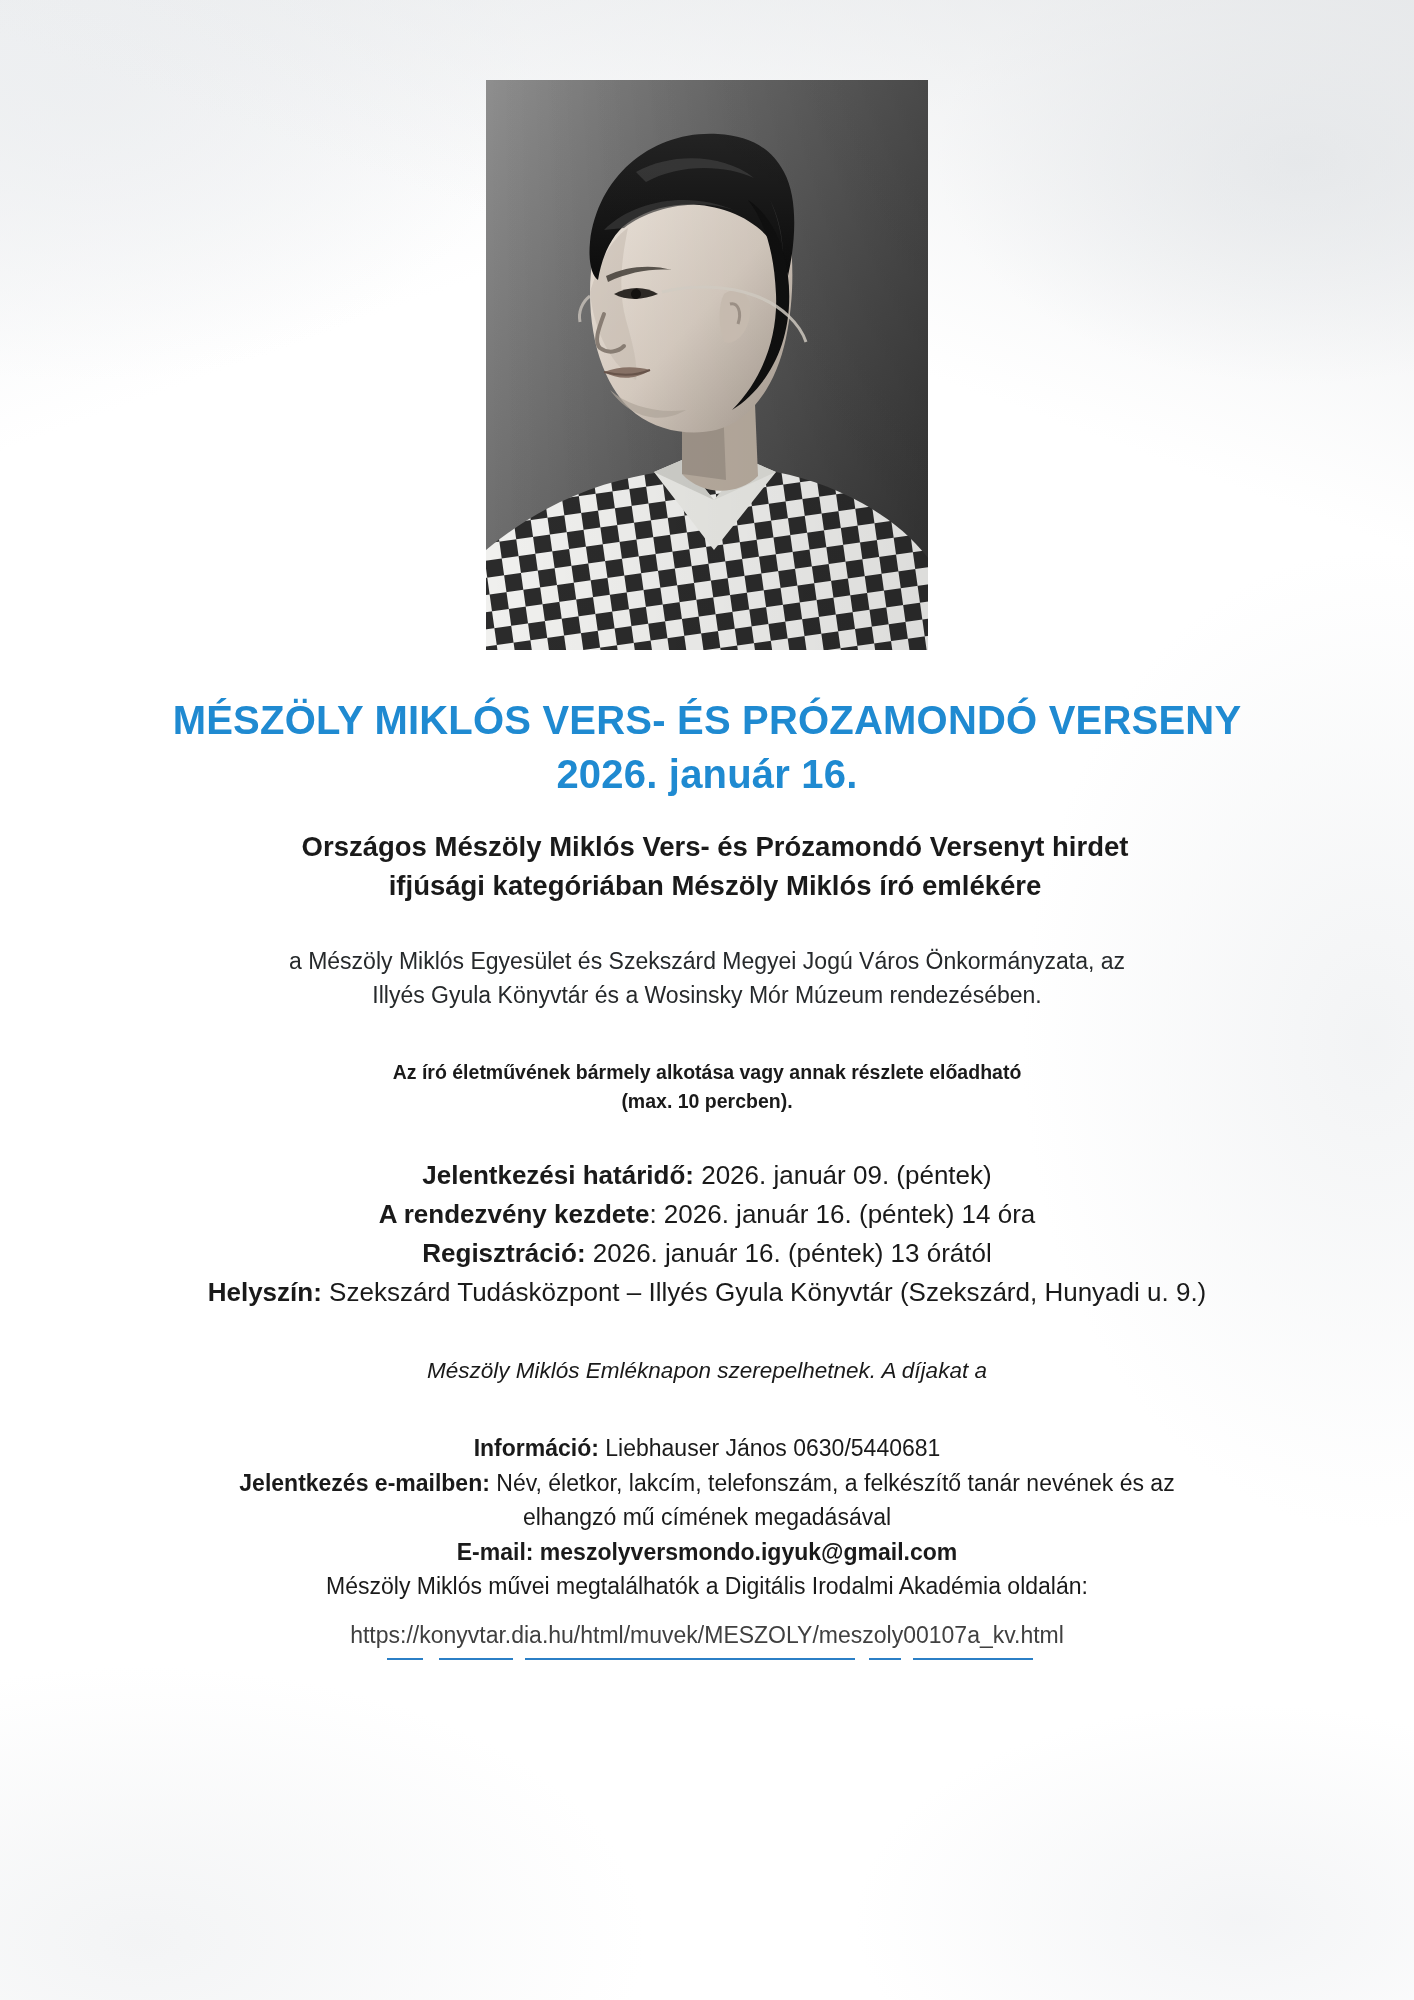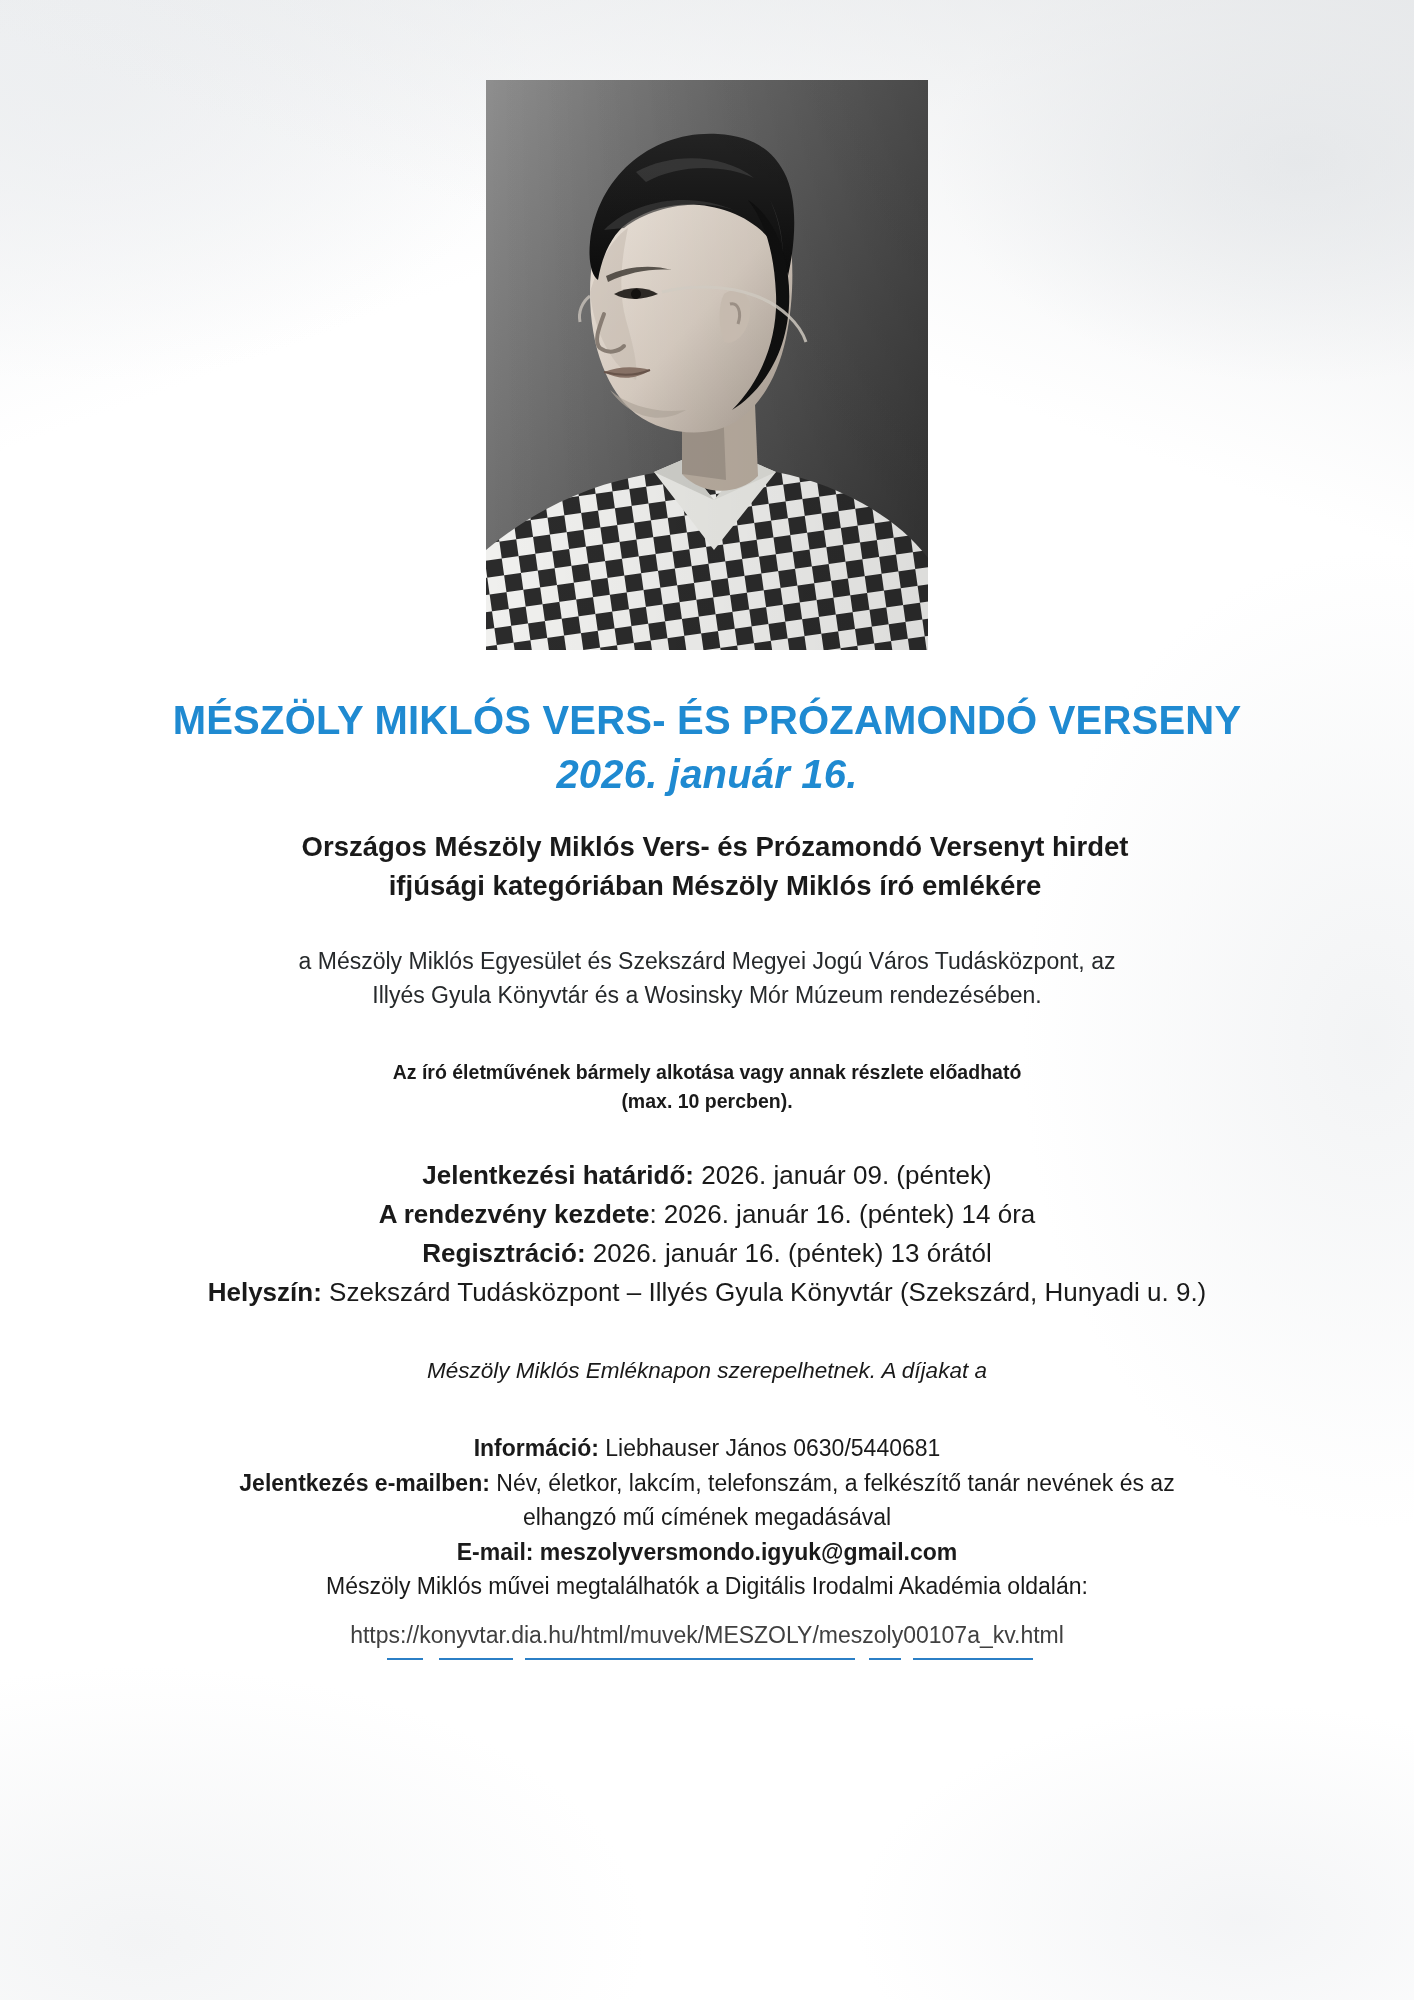--- a/index.html
+++ b/index.html
@@ -59,21 +59,21 @@
   .title {
     margin: 44px 0 0 0;
     text-align: center;
     color: #1f8ad1;
     font-size: 40px;
     font-weight: bold;
     line-height: 1.34;
     letter-spacing: 0.2px;
     padding: 0 40px;
   }
-  .title .line2 { display: block; font-style: italic; }
+  .title .line2 { display: block; }
 
   .subtitle {
     margin: 26px 0 0 16px;
     text-align: center;
     font-size: 27.5px;
     font-weight: bold;
     line-height: 1.42;
     color: #1a1a1a;
     padding: 0 90px;
   }
@@ -239,21 +239,21 @@
     <span>MÉSZÖLY MIKLÓS VERS- ÉS PRÓZAMONDÓ VERSENY</span>
     <span class="line2">2026. január 16.</span>
   </h1>
 
   <h2 class="subtitle">
     <span>Országos Mészöly Miklós Vers- és Prózamondó Versenyt hirdet</span><br>
     <span>ifjúsági kategóriában Mészöly Miklós író emlékére</span>
   </h2>
 
   <p class="organizers">
-    <span>a Mészöly Miklós Egyesület és Szekszárd Megyei Jogú Város Tudásközpont, az</span><br>
+    <span>a Mészöly Miklós Egyesület és Szekszárd Megyei Jogú Város Önkormányzata, az</span><br>
     <span>Illyés Gyula Könyvtár és a Wosinsky Mór Múzeum rendezésében.</span>
   </p>
 
   <p class="rules">
     <span>Az író életművének bármely alkotása vagy annak részlete előadható</span><br>
     <span>(max. 10 percben).</span>
   </p>
 
   <div class="details">
     <span class="row">

